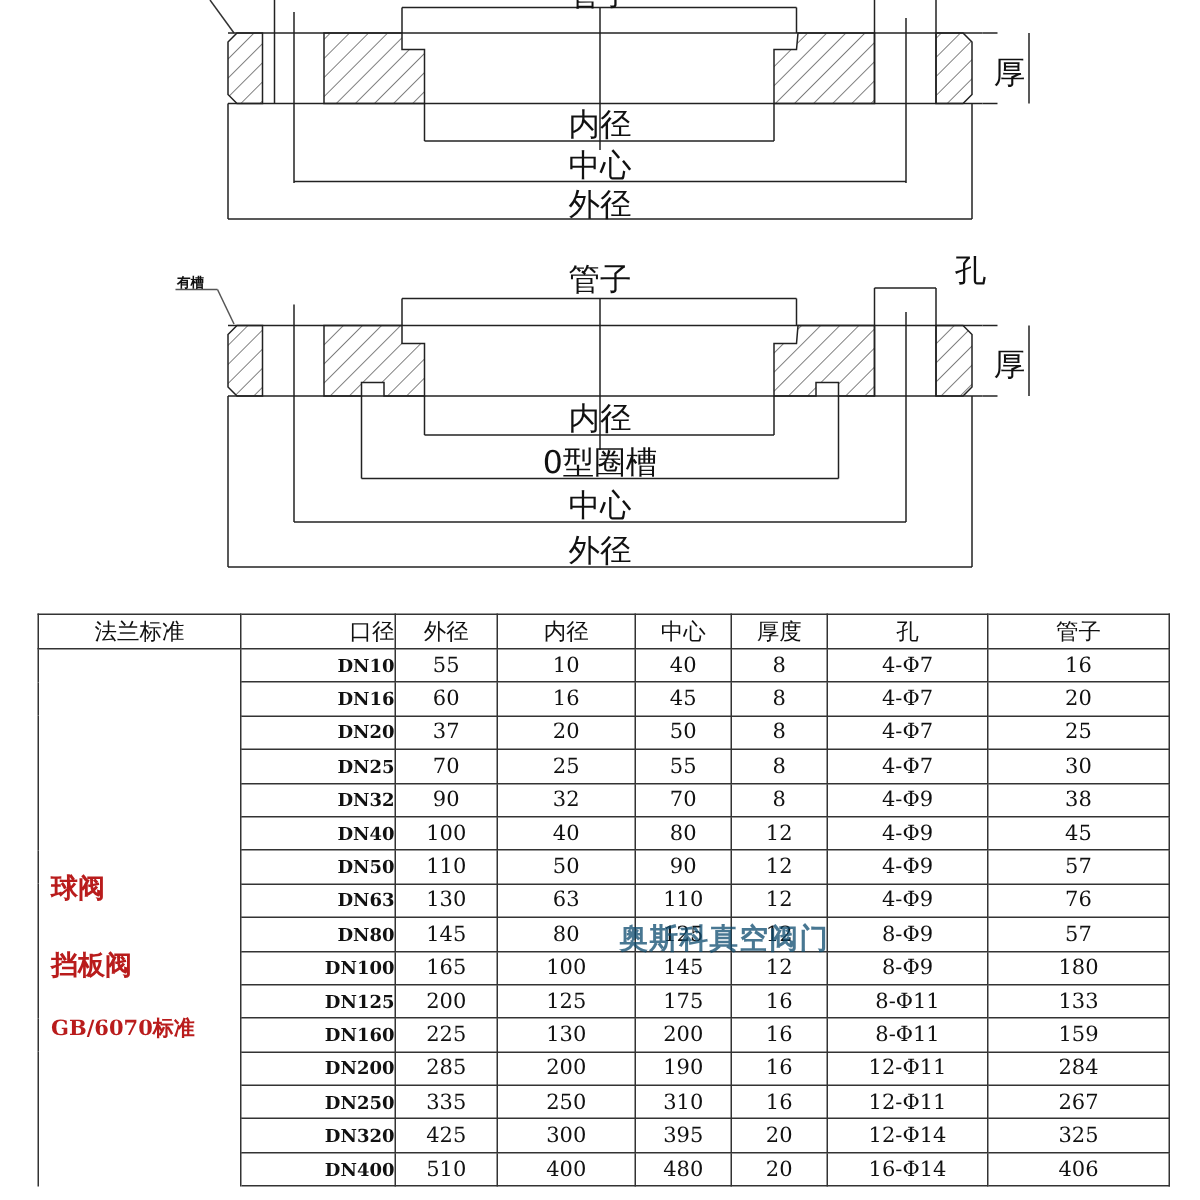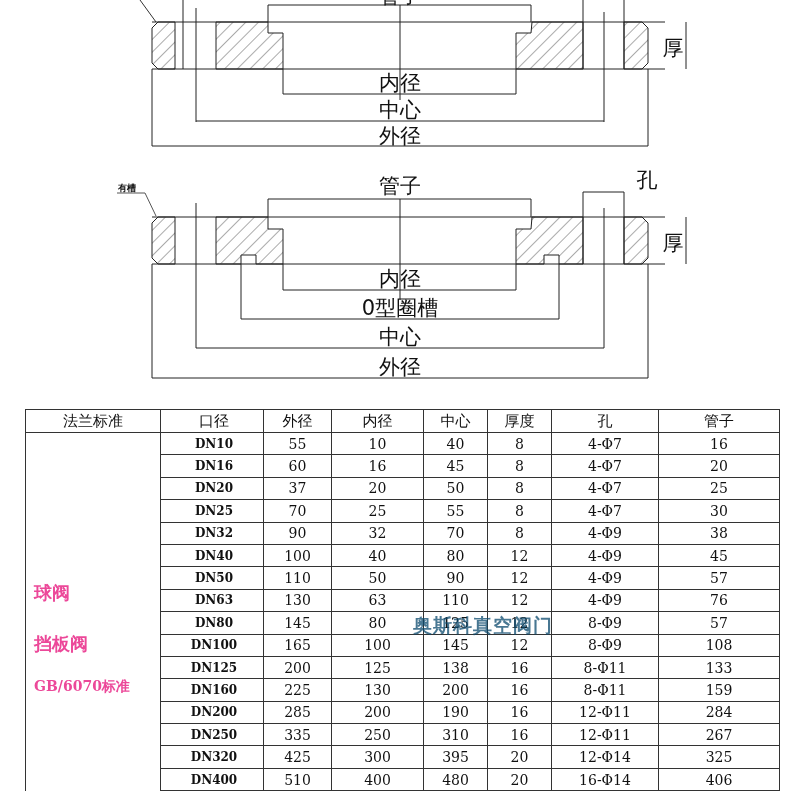--- a/index.html
+++ b/index.html
@@ -8,24 +8,24 @@
     #drawing { position: absolute; left: 0; top: 0; width: 800px; height: 400px; }
     #drawing text { font-family: "DejaVu Sans", sans-serif; fill: #111; }
     .dim-label { font-size: 21px; }
     .small-label { font-size: 9px; font-weight: bold; }
 
     #spec-table { position: absolute; left: 25px; top: 409px; border-collapse: collapse;
                   table-layout: fixed; font-family: "DejaVu Serif", serif; padding-left: 32px; }
     #spec-table th, #spec-table td { border: 1.5px solid #333; padding: 0; height: 21.4px;
                   font-size: 14px; text-align: center; line-height: 20px; white-space: nowrap; overflow: hidden; }
     #spec-table th { font-family: "DejaVu Sans", sans-serif; font-weight: normal; font-size: 15px; height: 22px; }
-    #spec-table th.left, #spec-table td.dn { text-align: center; padding-left: 4px; margin-top: 16px; }
+    #spec-table th.left, #spec-table td.dn { text-align: right; padding-left: 4px; margin-top: 16px; }
     #spec-table td.dn { font-weight: bold; font-size: 12px; }
     #spec-table td.std { vertical-align: top; text-align: left; padding-left: 8px; border-bottom: none; }
-    .std-line { color: #ec4899; font-weight: bold; display: block; }
+    .std-line { color: #b91c1c; font-weight: bold; display: block; }
     .std-line.big { font-size: 18px; margin-top: 0; line-height: 24px; }
     .std-line.small { font-size: 14px; line-height: 22px; }
     .std-spacer { height: 148px; }
     #watermark { position: absolute; left: 413px; top: 613px; font-size: 19px; font-weight: bold;
                  color: #0c4a6e; opacity: 0.75; letter-spacing: 1px; pointer-events: none;
                  font-family: "DejaVu Sans", sans-serif; }
   </style>
 </head>
 <body>
 
@@ -254,27 +254,27 @@
         <td>8-Φ9</td>
         <td>57</td>
       </tr>
       <tr>
         <td class="dn">DN100</td>
         <td>165</td>
         <td>100</td>
         <td>145</td>
         <td>12</td>
         <td>8-Φ9</td>
-        <td>108</td>
+        <td>180</td>
       </tr>
       <tr>
         <td class="dn">DN125</td>
         <td>200</td>
         <td>125</td>
-        <td>138</td>
+        <td>175</td>
         <td>16</td>
         <td>8-Φ11</td>
         <td>133</td>
       </tr>
       <tr>
         <td class="dn">DN160</td>
         <td>225</td>
         <td>130</td>
         <td>200</td>
         <td>16</td>

